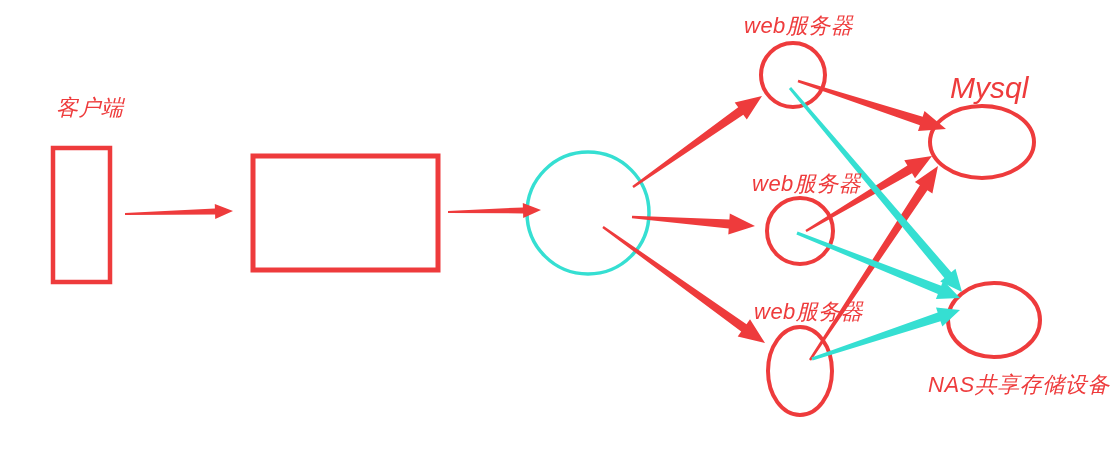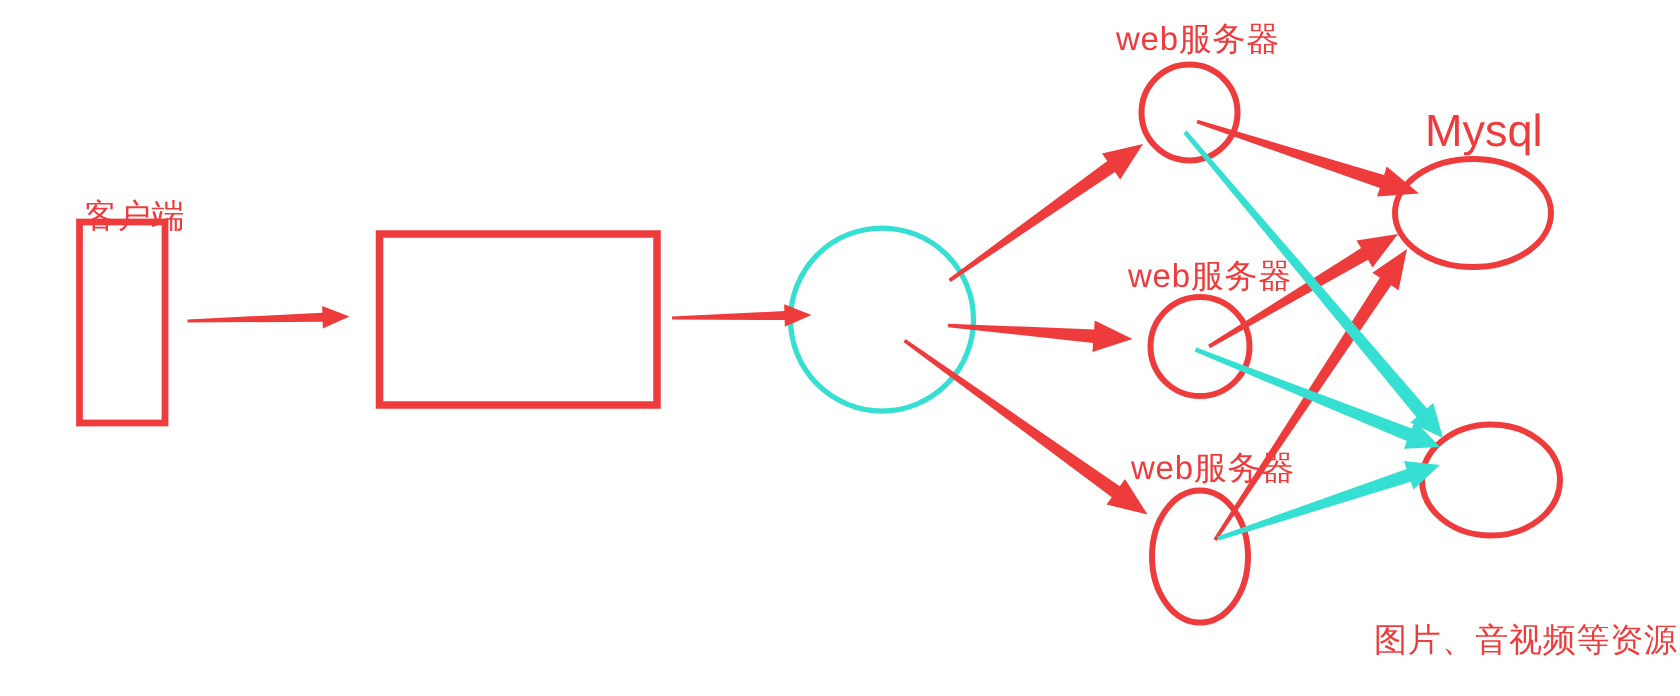--- a/index.html
+++ b/index.html
@@ -18,20 +18,21 @@
   .stage svg {
     position: absolute;
     left: 0;
     top: 0;
   }
   .lbl {
     position: absolute;
     color: #ee3b3c;
     white-space: nowrap;
     user-select: none;
+    font-style: italic;
   }
   .lbl-cn  { font-size: 22px; letter-spacing: 0.5px; }
   .lbl-big { font-size: 30px; }
   .firewall-text {
     font-size: 23px;
     line-height: 31px;
     letter-spacing: 0.5px;
   }
   .shape-red  { stroke: #ee3b3c; fill: none; }
   .shape-cyan { stroke: #35dfd2; fill: none; }
@@ -67,27 +68,27 @@
         <polygon points="602.3,228.0 741.2,331.5 737.7,336.4 765.0,343.0 750.0,319.3 746.5,324.2 603.7,226.0" fill="#ee3b3c"></polygon>
         <polygon points="797.6,82.2 919.9,125.3 918.0,131.0 946.0,129.0 924.5,111.0 922.7,116.7 798.4,79.8" fill="#ee3b3c"></polygon>
         <polygon points="806.6,232.1 912.0,173.2 915.0,178.3 932.0,156.0 904.3,160.3 907.4,165.4 805.4,229.9" fill="#ee3b3c"></polygon>
         <polygon points="811.0,360.7 927.4,190.2 932.4,193.5 938.0,166.0 914.9,181.9 919.9,185.2 809.0,359.3" fill="#ee3b3c"></polygon>
         <polygon points="788.9,89.0 944.4,278.1 940.2,281.6 962.0,292.0 955.5,268.7 951.3,272.3 791.1,87.0" fill="#35dfd2"></polygon>
         <polygon points="796.4,234.4 937.9,294.0 935.9,299.1 960.0,298.0 943.3,280.6 941.2,285.7 797.6,231.6" fill="#35dfd2"></polygon>
         <polygon points="812.5,360.4 940.5,321.2 942.3,326.4 960.0,310.0 936.0,307.4 937.7,312.6 811.5,357.6" fill="#35dfd2"></polygon>
       </g>
   </svg>
 
-  <div class="lbl lbl-cn" style="left:56px; top:93px;margin-top:36px;">客户端</div>
+  <div class="lbl lbl-cn" style="left:56px; top:93px;">客户端</div>
 
 
 
   <div class="lbl lbl-cn" style="left:744px; top:11px;">web服务器</div>
 
   <div class="lbl lbl-cn" style="left:752px; top:169px;">web服务器</div>
 
   <div class="lbl lbl-cn" style="left:754px; top:297px;">web服务器</div>
 
   <div class="lbl lbl-big" style="left:950px; top:71px;">Mysql</div>
 
+  <div class="lbl lbl-cn" style="left:928px; top:370px;">NAS共享存储设备</div>
 
-  <div class="lbl lbl-cn" style="left:916px; top:412px;">图片、音视频等资源</div>
 </div>
 
 </body></html>

